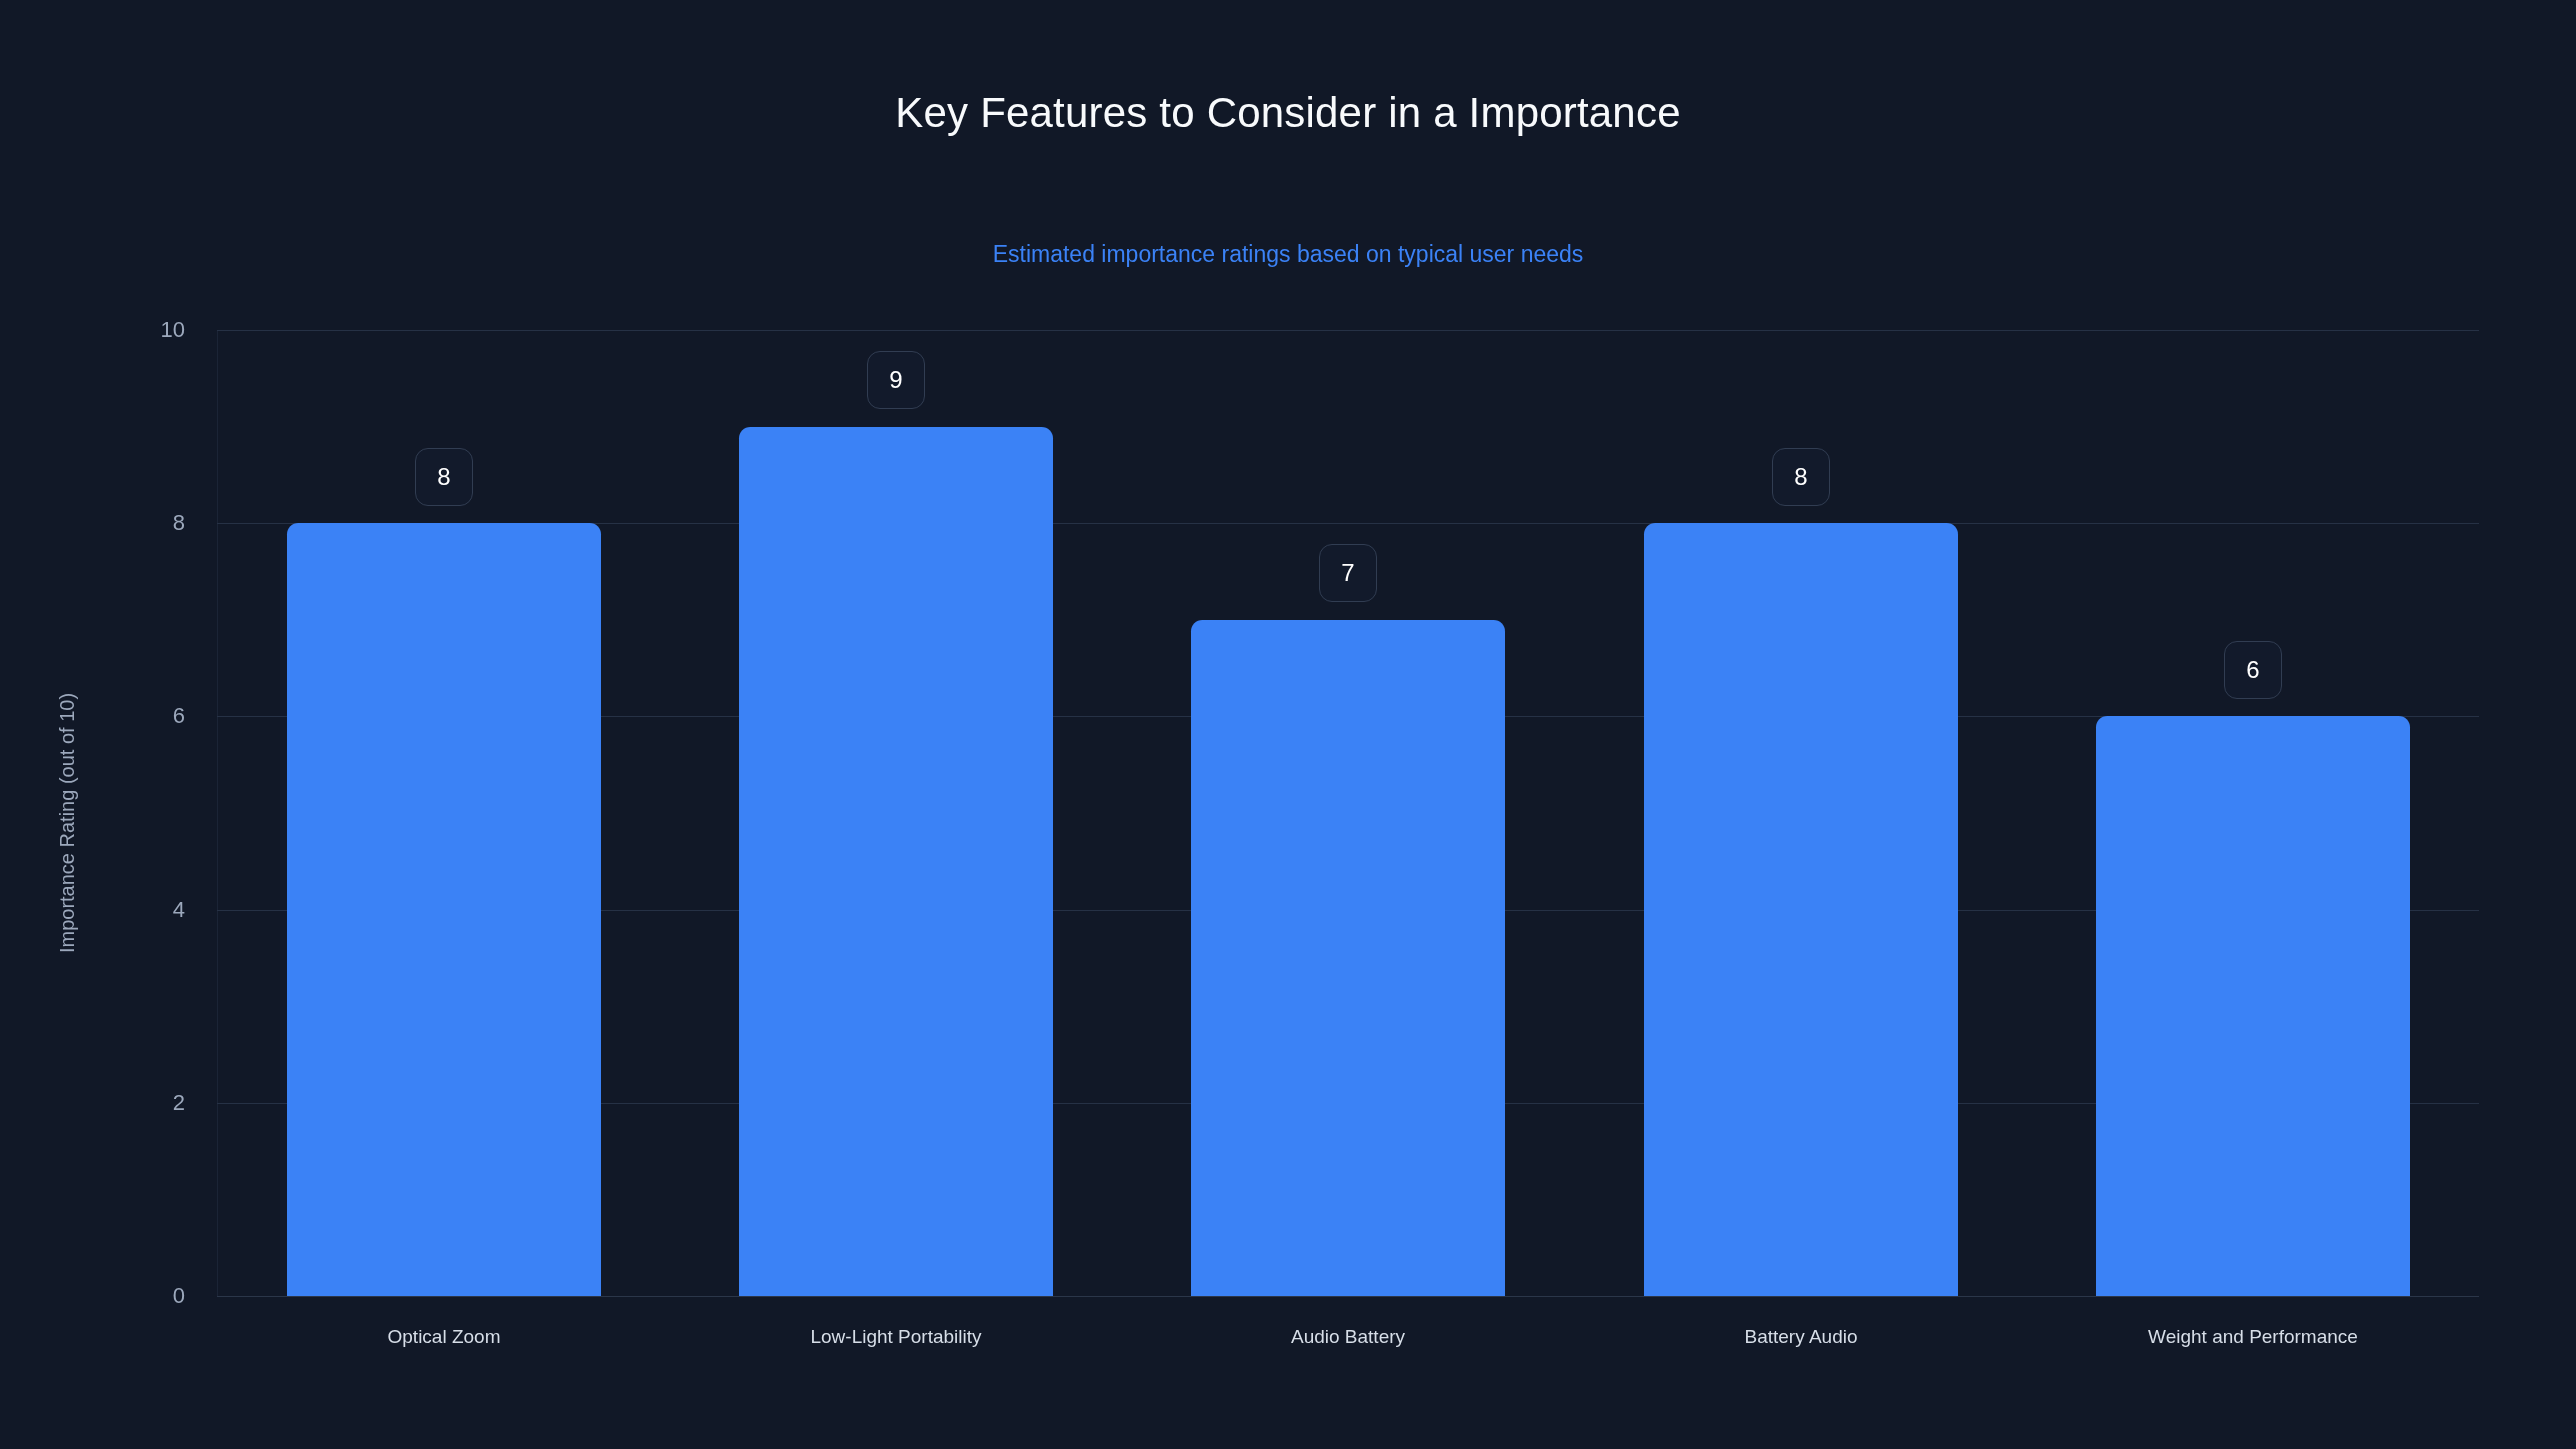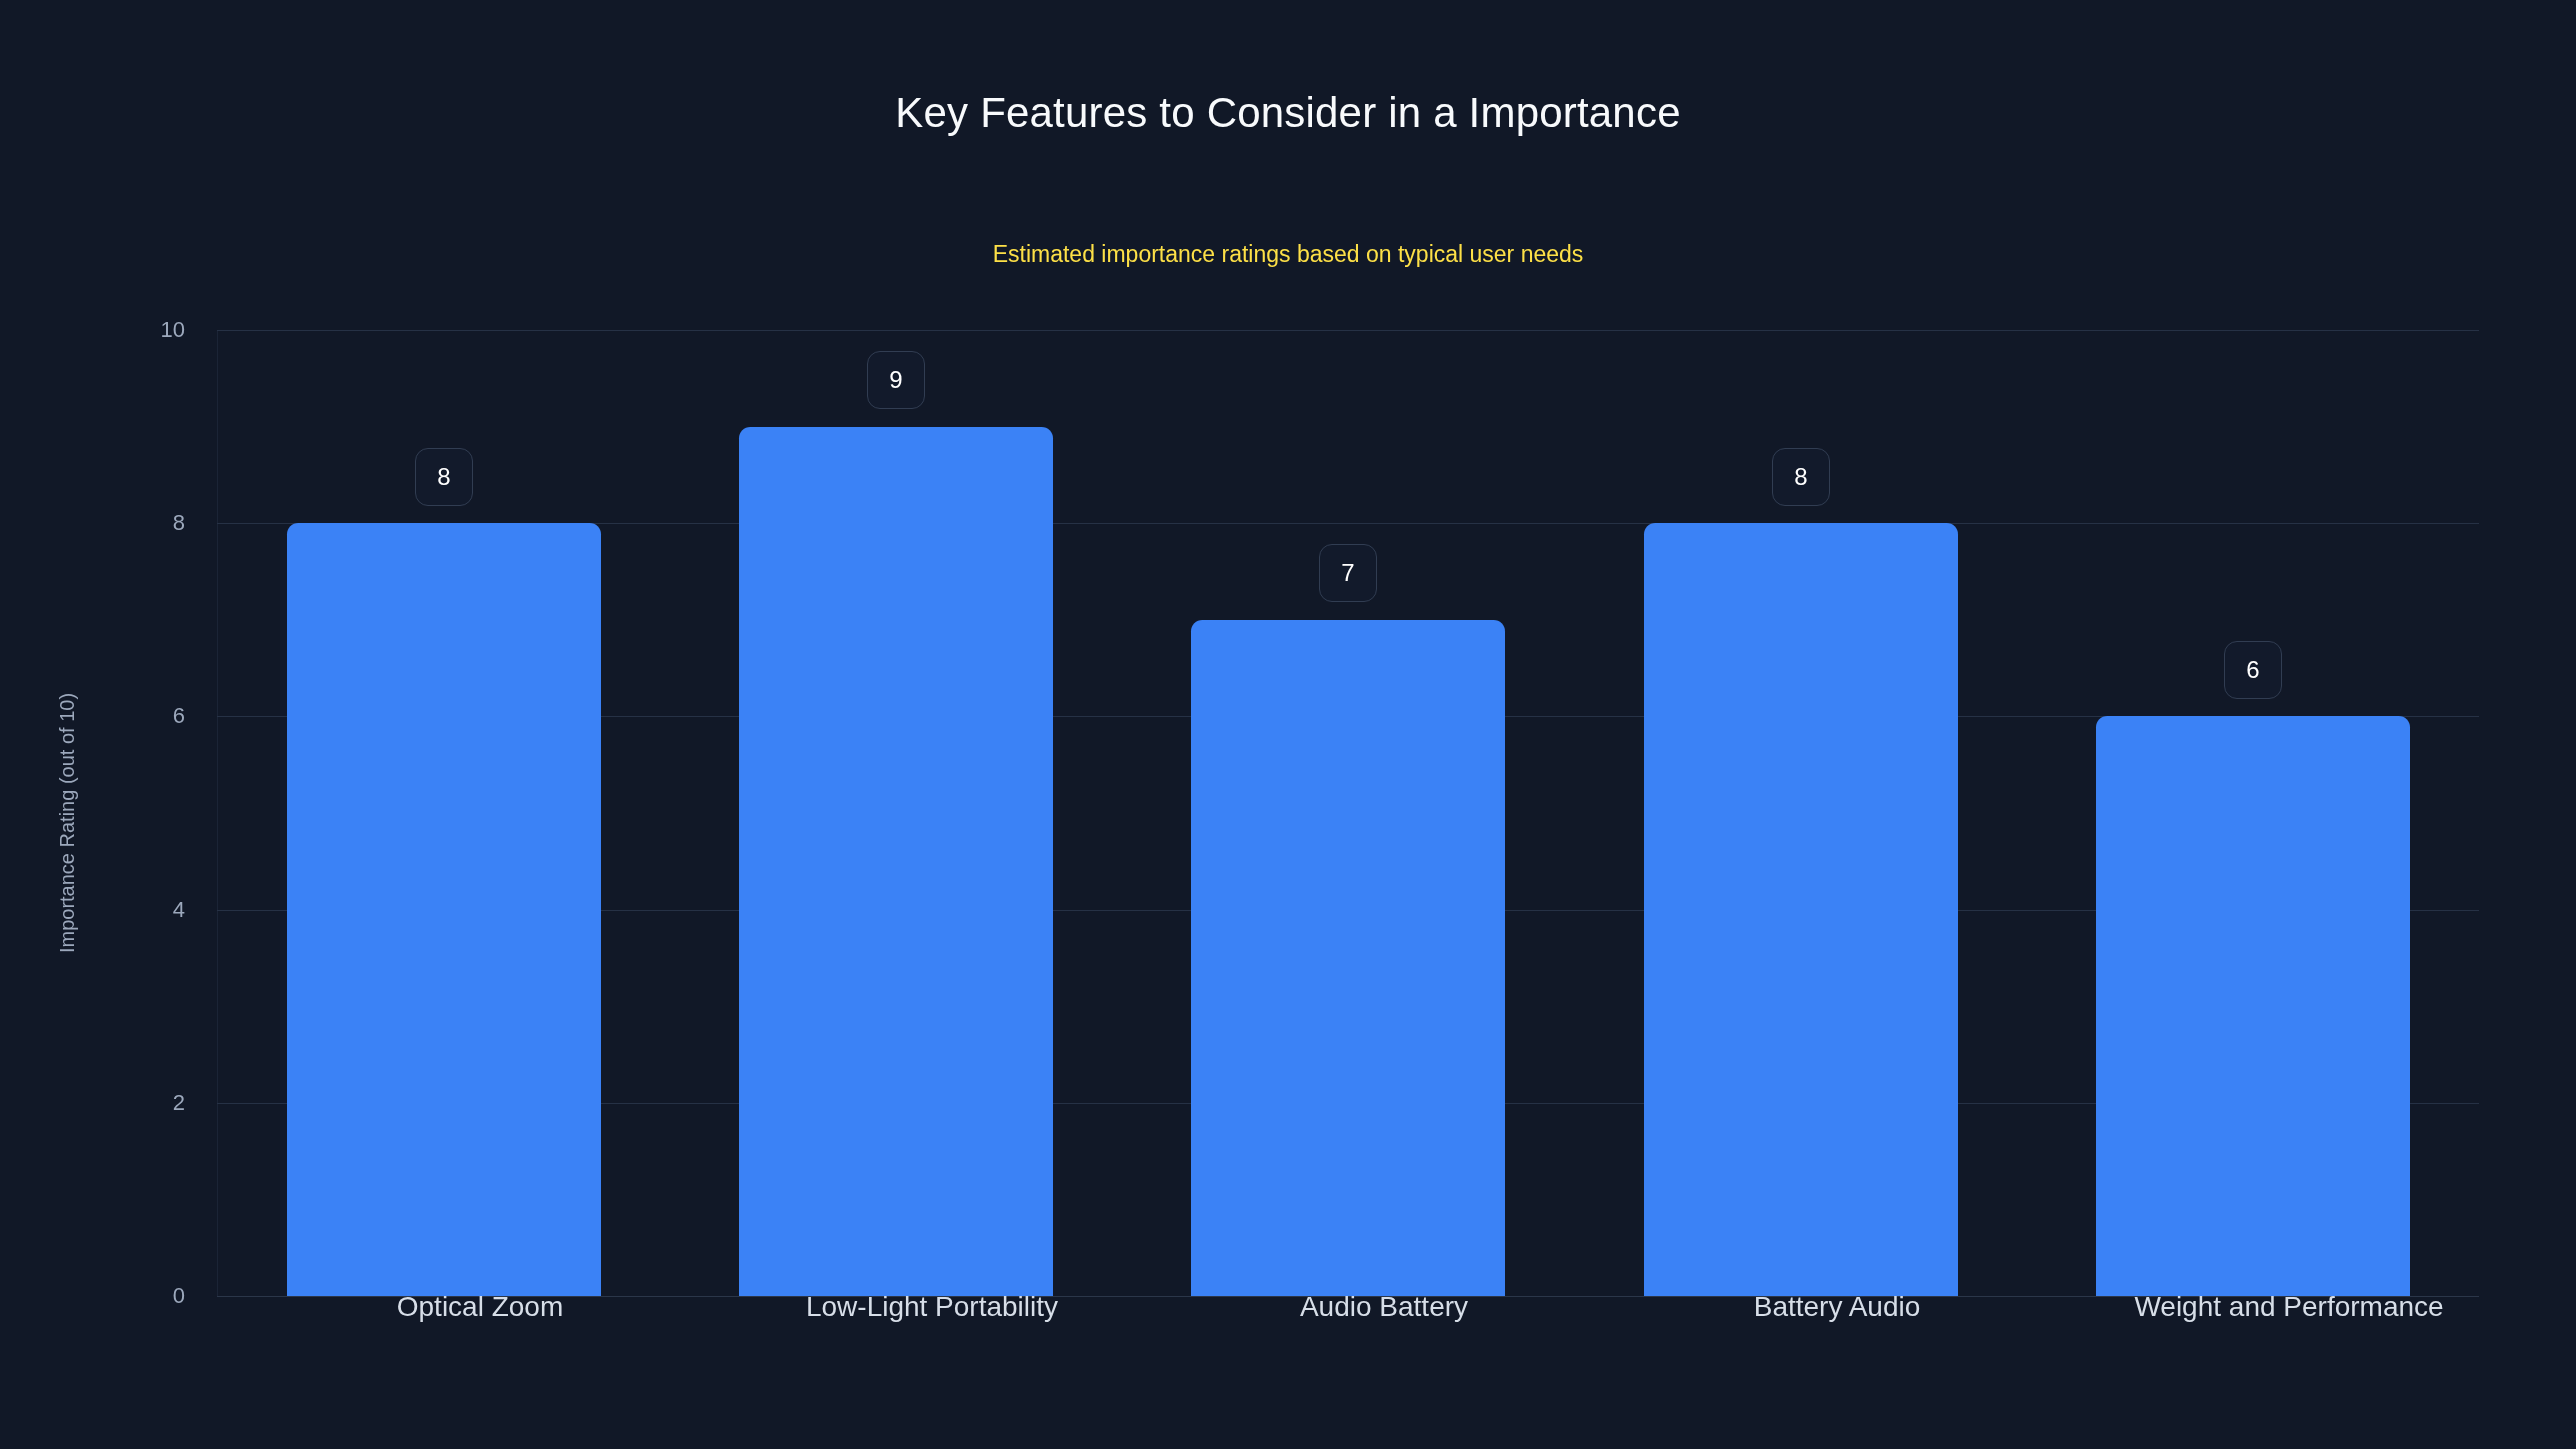--- a/index.html
+++ b/index.html
@@ -35,21 +35,21 @@
     font-weight: 400;
     letter-spacing: 0.2px;
     line-height: 1.1;
   }
   .chart-subtitle {
     position: absolute;
     left: 0;
     top: 242px;
     width: 2576px;
     text-align: center;
-    color: #fde047;
+    color: #3b82f6;
     font-size: 23px;
     font-weight: 400;
     line-height: 1.1;
   }
 
   .gridline {
     position: absolute;
     left: 0;
     width: 2262px;
     height: 0.8px;
@@ -86,28 +86,27 @@
     color: #9CA8BC;
     font-size: 20px;
     line-height: 1;
     transform-origin: left center;
     transform: rotate(-90deg) translate(-50%, -50%);
     white-space: nowrap;
   }
 
   .x-tick-label {
     position: absolute;
-    top: 1293px;
+    top: 1327px;
     color: #D7DEE8;
-    font-size: 28px;
+    font-size: 19px;
     line-height: 1;
     text-align: center;
     transform: translateX(-50%);
     white-space: nowrap;
-    margin-left: 36px;
   }
 
   
   .bar {
     position: absolute;
     background: #3B82F6;
     border-radius: 11.3px 11.3px 0 0;
   }
 
   

